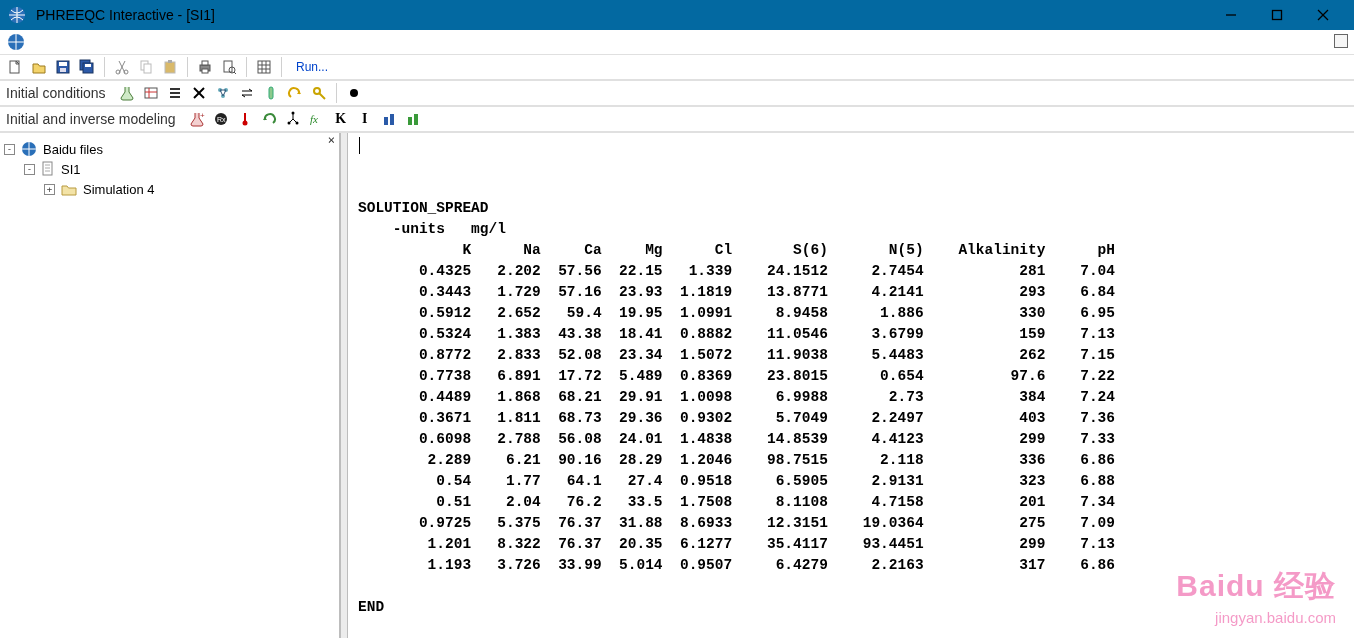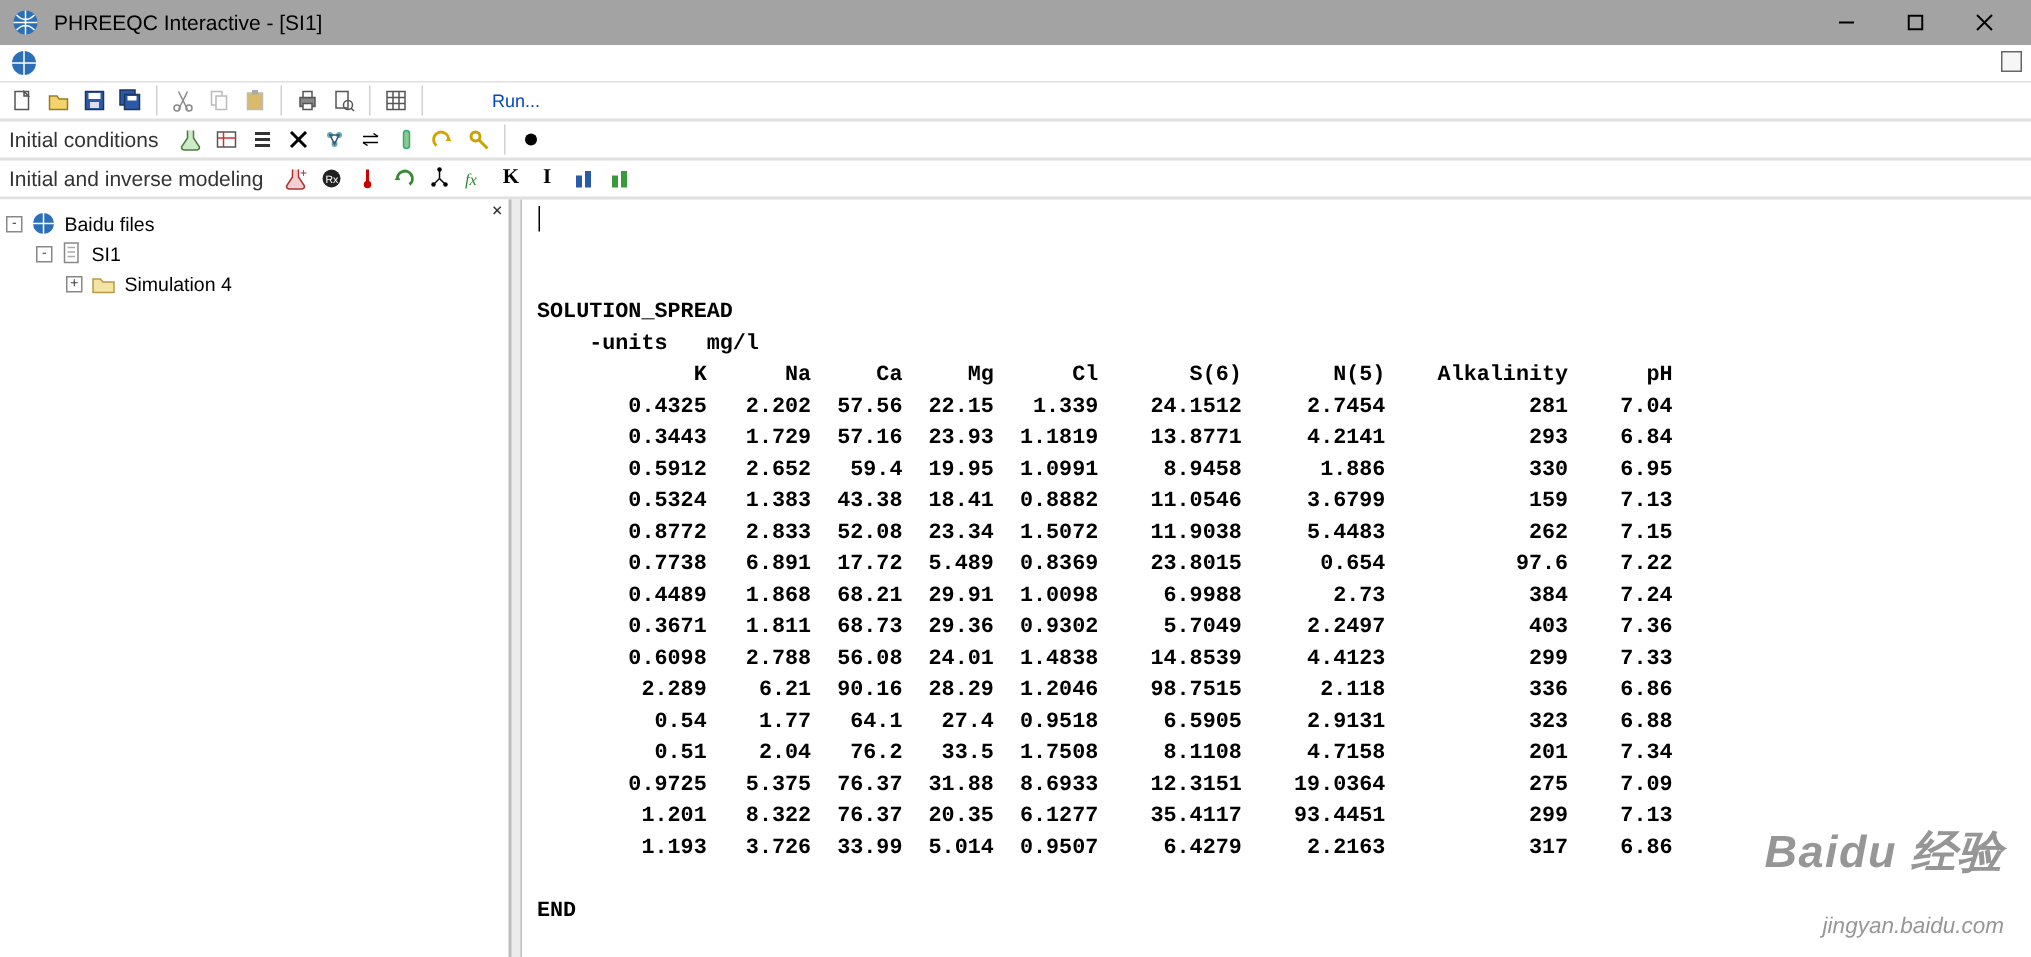--- a/index.html
+++ b/index.html
@@ -11,21 +11,21 @@
     color:#000;
     width:1354px; height:638px;
     overflow:hidden;
     position:relative;
   }
   
   .titlebar {
     height:30px;
     display:flex; align-items:center;
     padding:0 8px;
-    background:#a3a3a3;
+    background:#0369a1;
     border-bottom:1px solid transparent;
     font-size:14px;
     color:#000;
   }
   .appicon { width:18px; height:18px; margin-right:10px; }
   .appicon svg { display:block; }
   .title { flex:0 0 auto; }
   .window-controls { display:flex; }
   .win-btn {
     width:46px; height:28px;
@@ -60,21 +60,21 @@
     gap:2px;
     font-size:12px;
   }
   .tbbtn {
     width:22px; height:22px;
     display:flex; align-items:center; justify-content:center;
     cursor:default;
   }
   .tbbtn svg { display:block; }
   .sep { width:1px; height:20px; background:#d0d0d0; margin:0 4px; }
-  .runlink { color:#0044cc; padding:0 8px; text-decoration:none;margin-left:32px; }
+  .runlink { color:#0044cc; padding:0 8px; text-decoration:none; }
   .toolbar-label {
     color:#333; font-family:Liberation Sans, sans-serif;
     font-size:14px; padding:0 8px 0 2px;
   }
   
   .workspace {
     height:508px;
     display:flex;
     border-top:1px solid #e0e0e0;
   }
@@ -126,28 +126,27 @@
     position:absolute;
     left:11px; top:4px;
     width:1px; height:17px;
     background:#000;
   }
   
   .watermark {
     position:absolute;
     right:18px; bottom:12px;
     font-family:Arial,sans-serif;
-    color:#404040;
+    color:#ec4899;
     opacity:0.55;
     text-align:right;
     pointer-events:none;
-    font-style:italic;
   }
   .watermark .big { font-size:30px; font-weight:bold; letter-spacing:1px; }
-  .watermark .small { font-size:15px; margin-top:20px; }
+  .watermark .small { font-size:15px; margin-top:2px; }
   .titlebar-spacer { flex:1 1 auto; }
 </style>
 </head>
 <body>
 
 <div class="titlebar">
   <span class="appicon">
     <svg width="18" height="18" viewBox="0 0 18 18">
       <circle cx="9" cy="9" r="8" fill="#2a6fb8"></circle>
       <path d="M1 9 H17 M9 1 V17 M3 4 Q9 10 15 4 M3 14 Q9 8 15 14" stroke="#fff" stroke-width="1" fill="none"></path>

